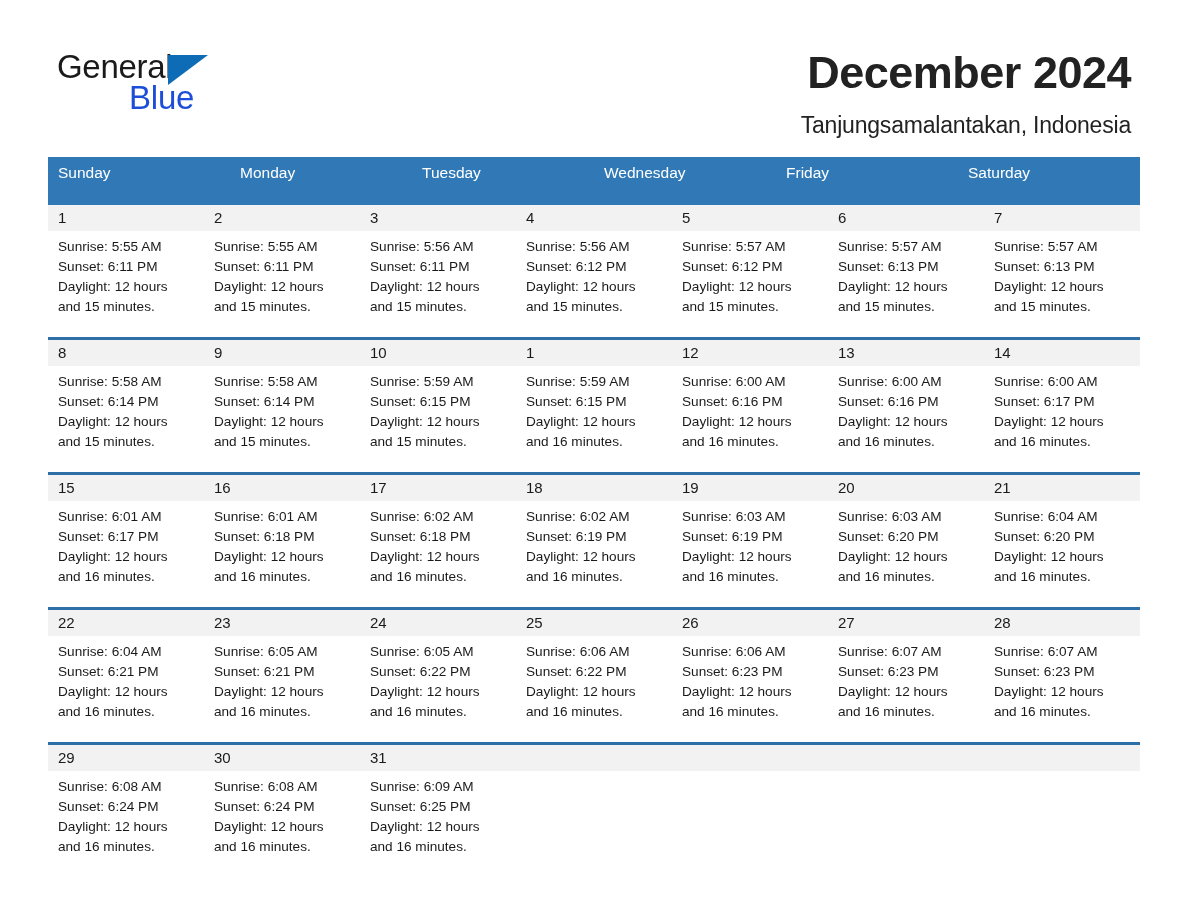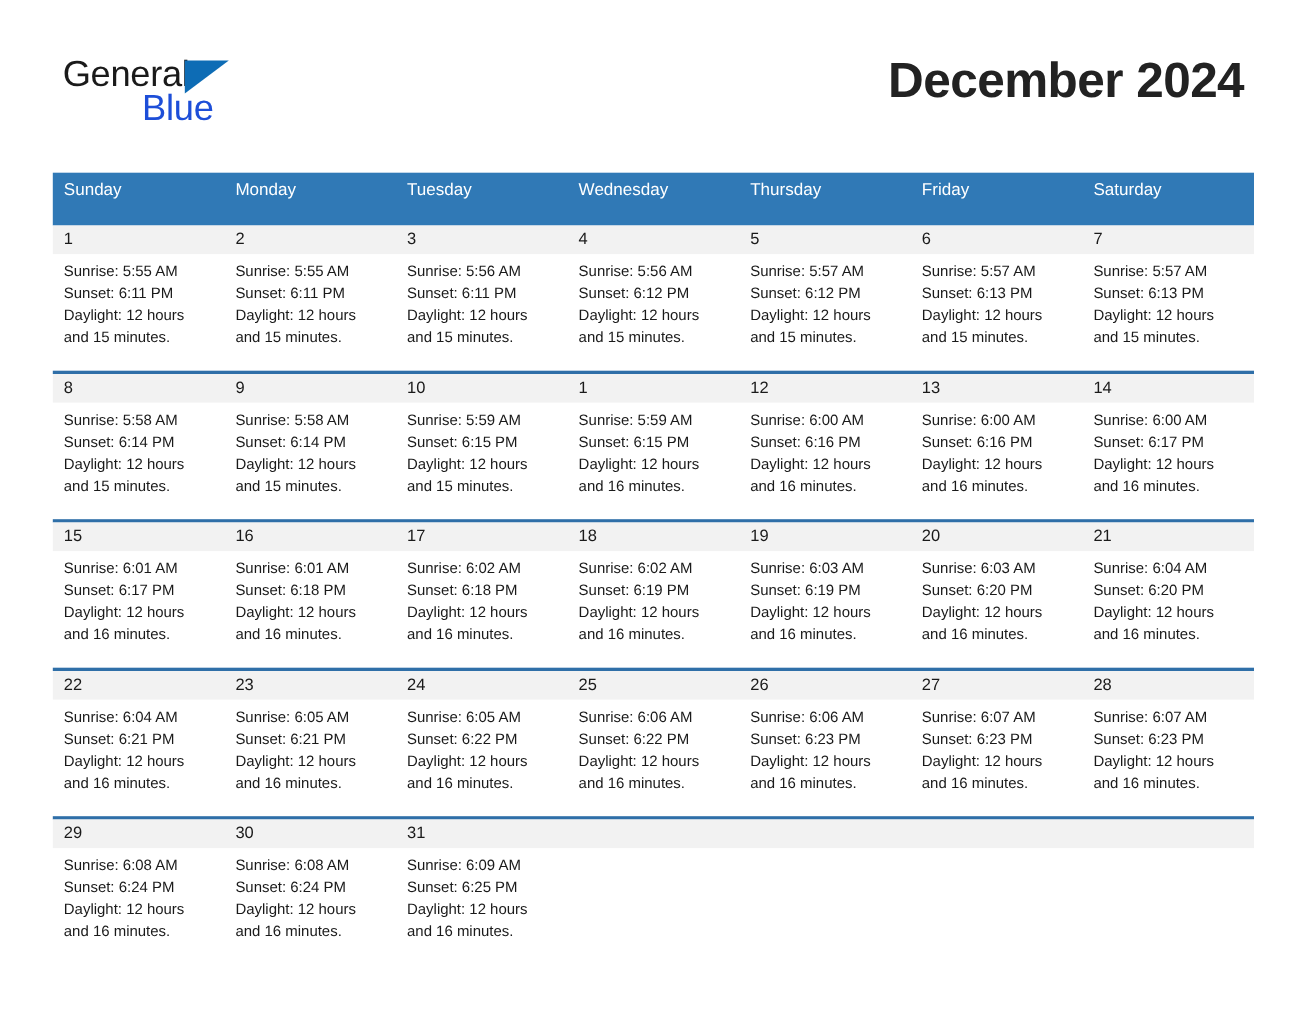--- a/index.html
+++ b/index.html
@@ -160,31 +160,31 @@
 
     <div class="logo">
       <div class="logo-row1">
         <span class="logo-general">General</span><span class="logo-triangle"></span>
       </div>
       <span class="logo-blue">Blue</span>
     </div>
 
     <div class="title-block">
       <div class="cal-title">December 2024</div>
+      <div class="cal-subtitle">Tanjungsamalantakan, Indonesia</div>
     </div>
 
   </div>
 
   <div class="calendar">
     <div class="weekday-header" id="weekday-header">
         <div class="weekday-cell">Sunday</div>
         <div class="weekday-cell">Monday</div>
         <div class="weekday-cell">Tuesday</div>
         <div class="weekday-cell">Wednesday</div>
-        <div class="weekday-cell">Thursday</div>
         <div class="weekday-cell">Friday</div>
         <div class="weekday-cell">Saturday</div>
       </div>
     <div id="weeks-container">
         <div class="week-row">
           <div class="daynum-band">
             <div class="daynum-cell">1</div>
             <div class="daynum-cell">2</div>
             <div class="daynum-cell">3</div>
             <div class="daynum-cell">4</div>

